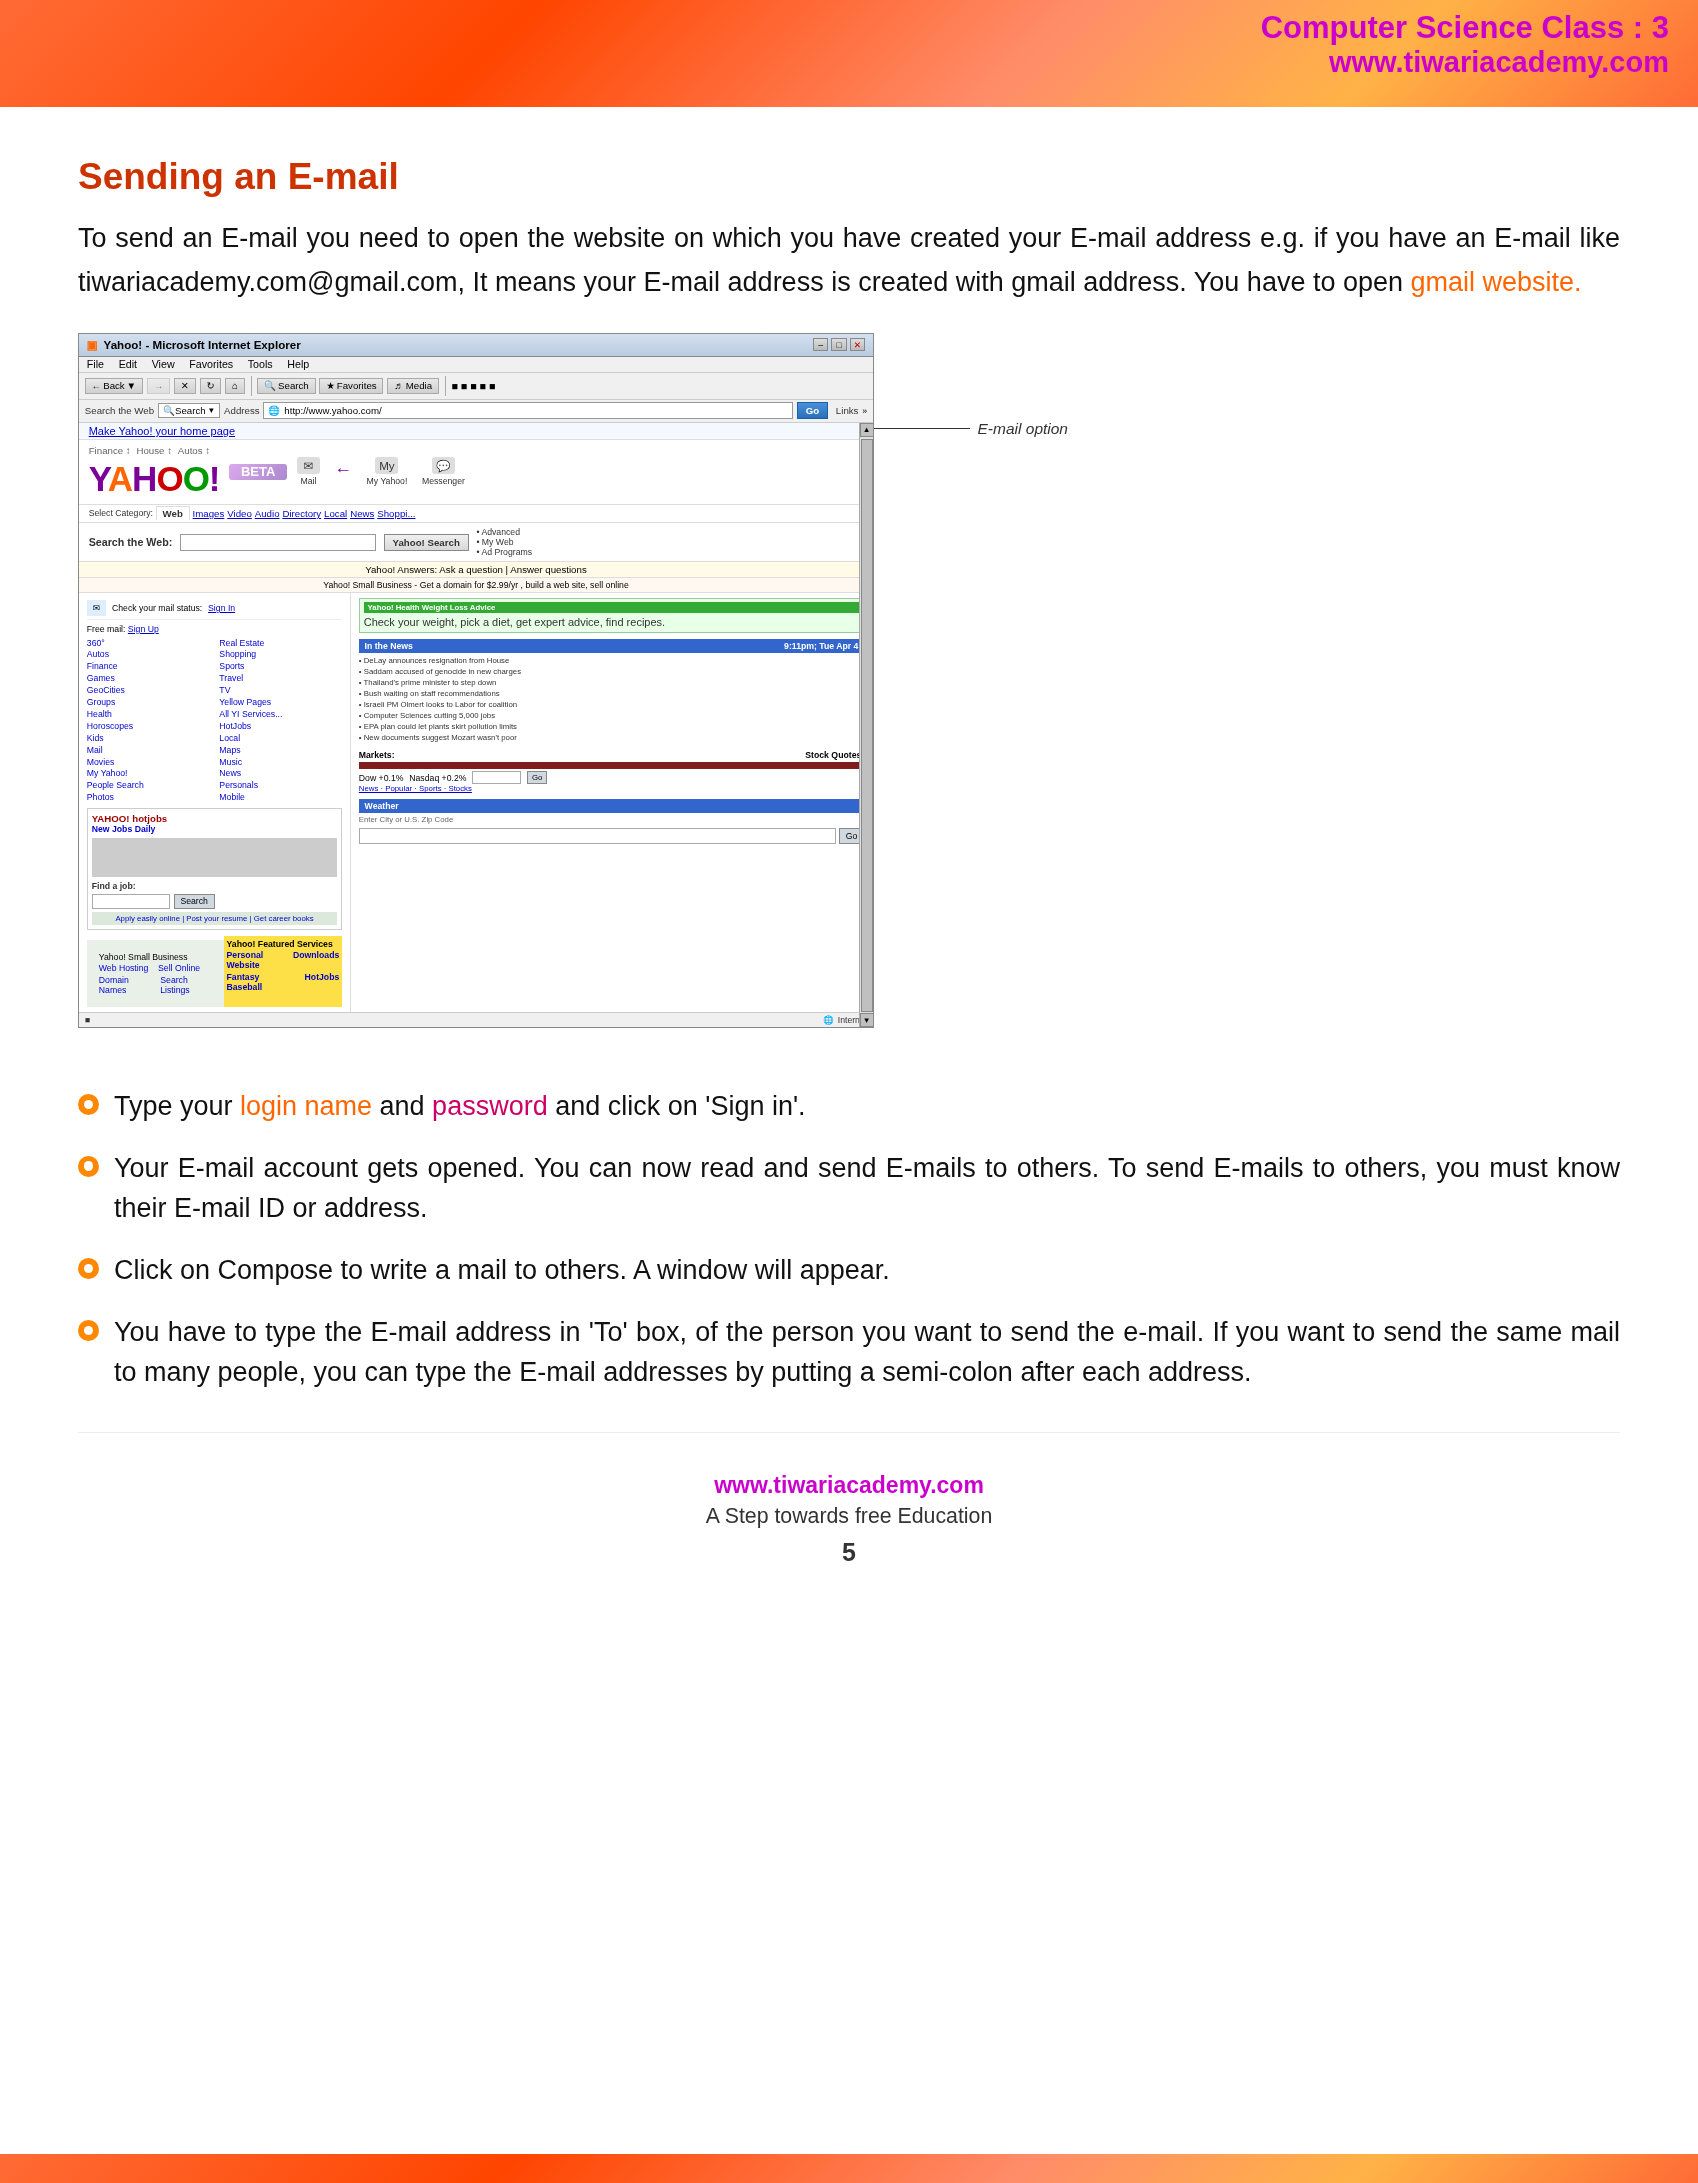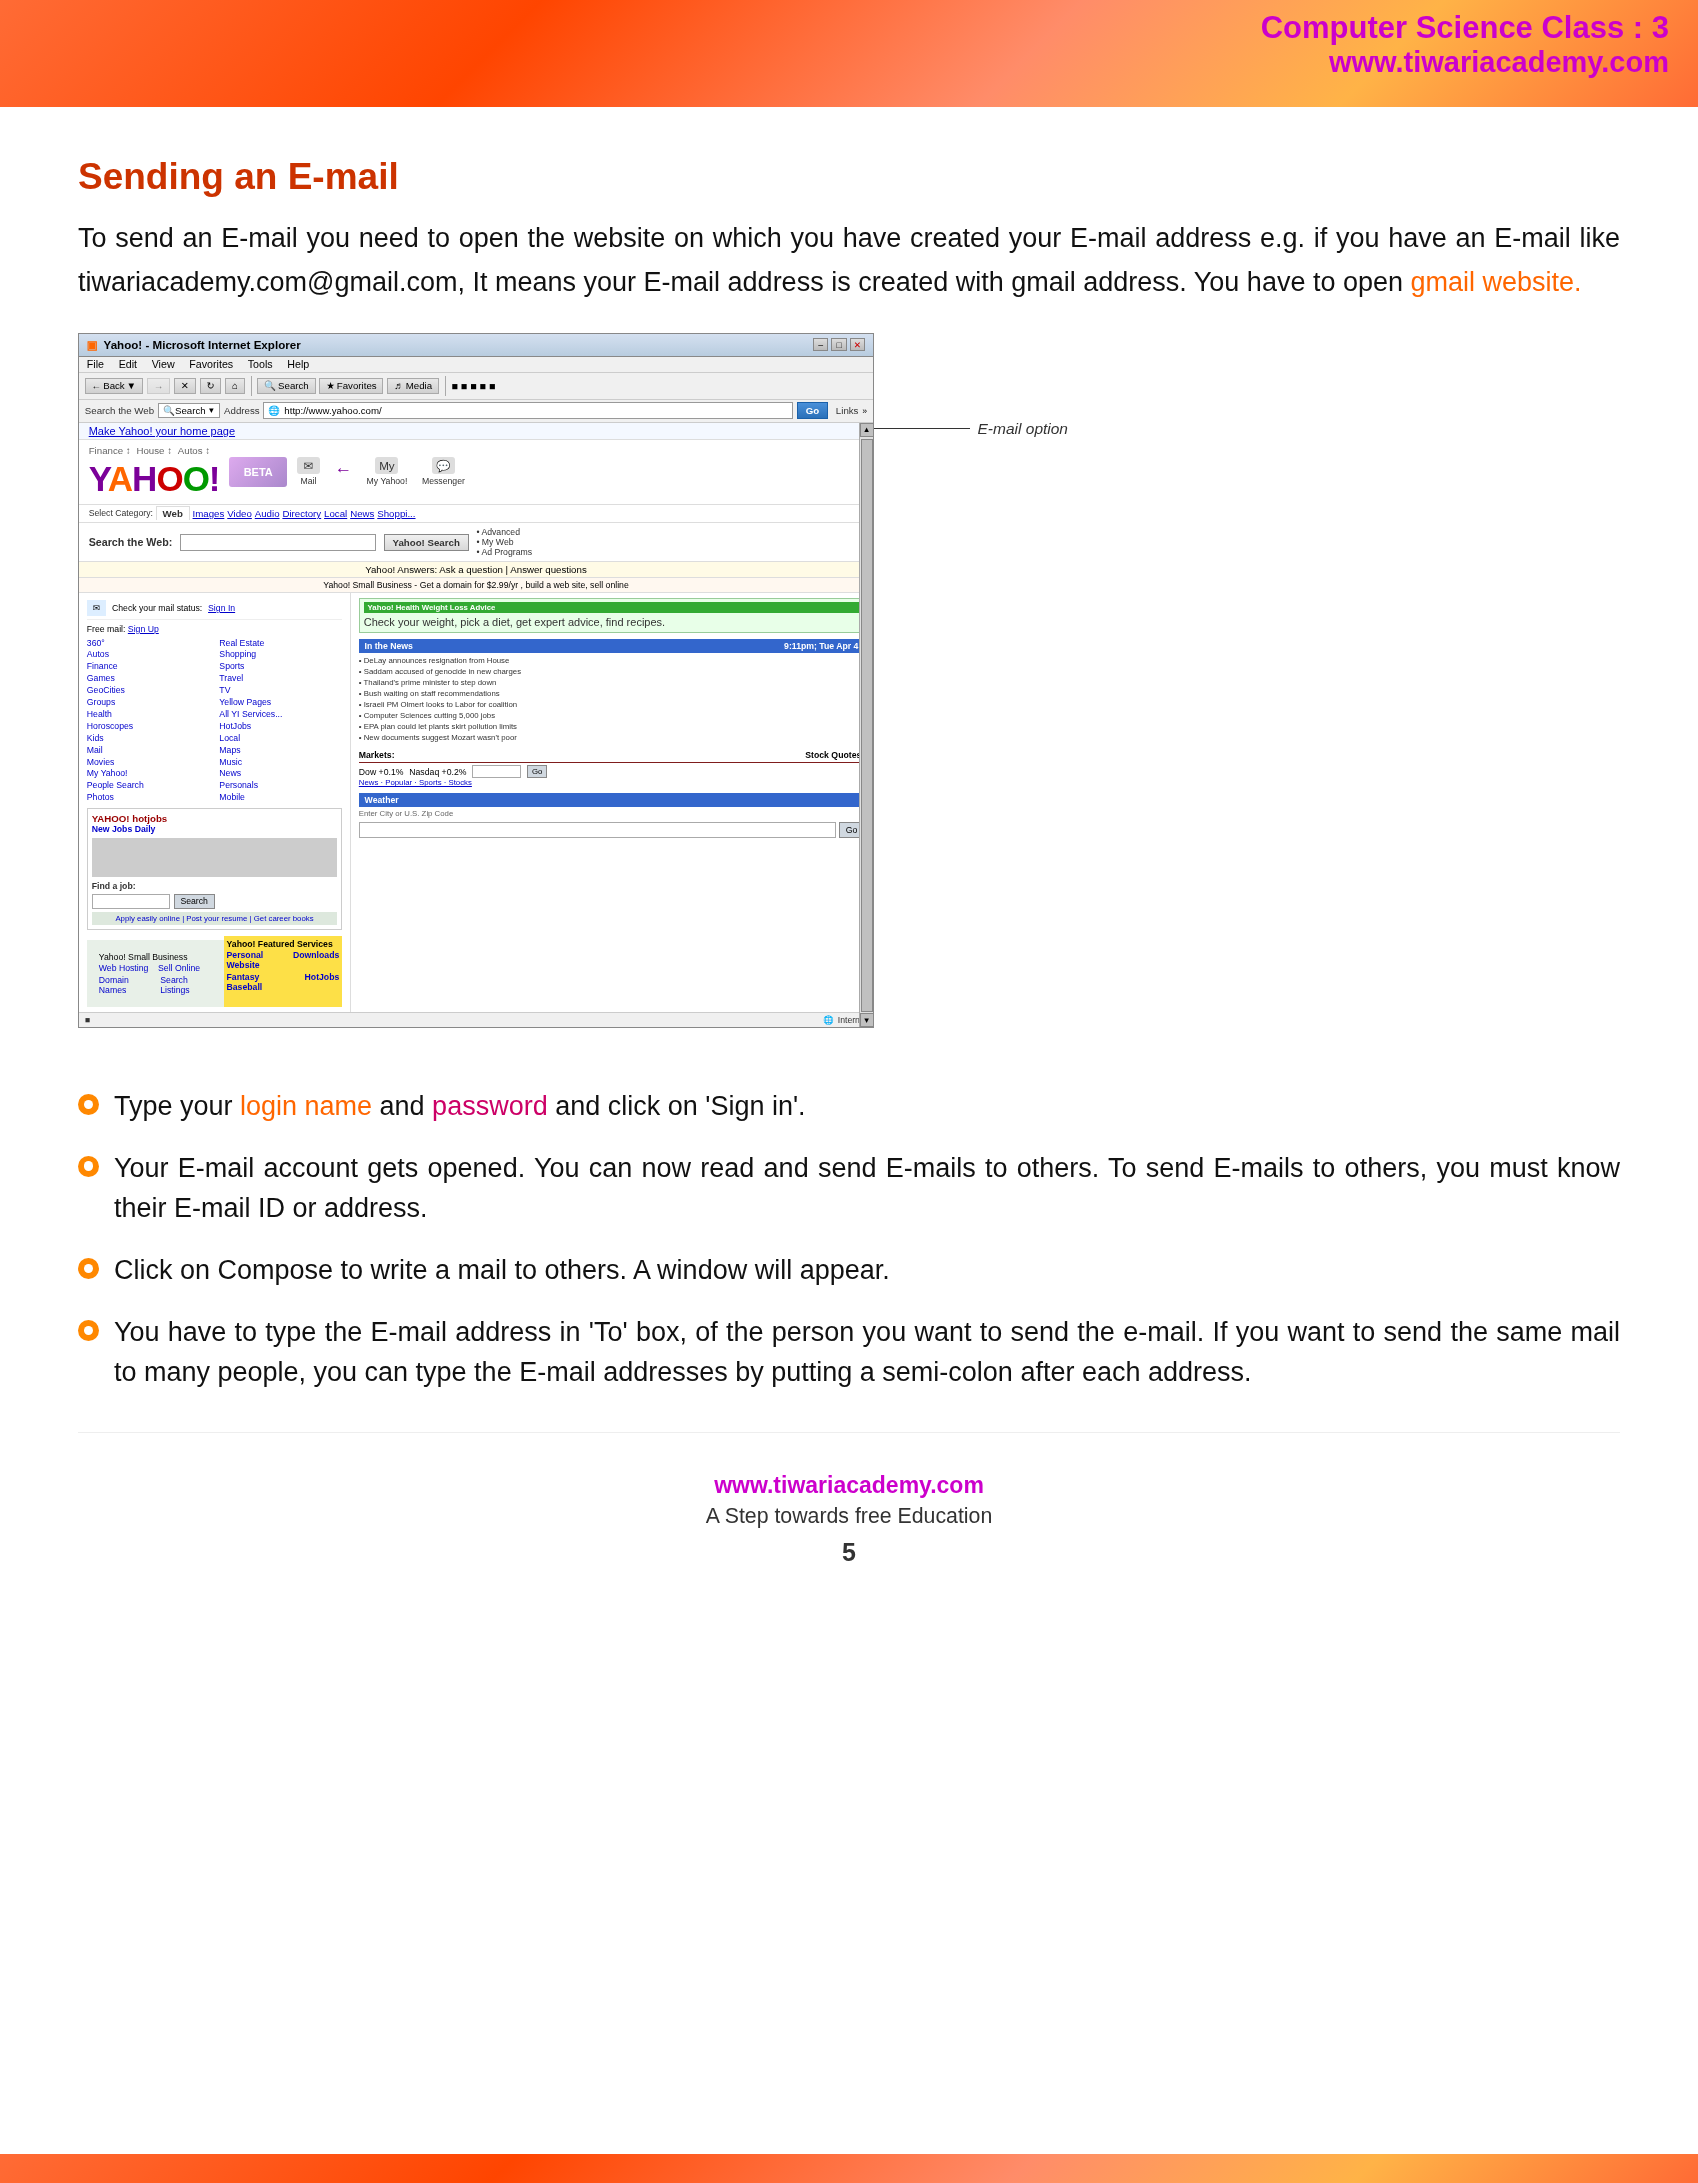--- a/index.html
+++ b/index.html
@@ -494,21 +494,21 @@
 
     .markets-box {
       margin-top: 5.8px;
       font-size: 8.7px;
     }
 
     .markets-header {
       display: flex;
       justify-content: space-between;
       font-weight: bold;
-      border-bottom: 1px solid #7f1d1d;
+      border-bottom: 7px solid #7f1d1d;
       padding-bottom: 1.9px;
       margin-bottom: 1.9px;
     }
 
     .stock-row {
       display: flex;
       gap: 5.8px;
       align-items: center;
     }
 
@@ -809,21 +809,21 @@
           <div style="display:flex; flex-direction:column; gap:2.9px;">
             <div style="display:flex; gap:5.8px; font-size:9.7px; color:#666;">
               <span>Finance ↕</span>
               <span>House ↕</span>
               <span>Autos ↕</span>
             </div>
             <div class="yahoo-logo">
               <span class="y">Y</span><span style="color:#ff6600;">A</span><span style="color:#7B0099;">H</span><span style="color:#cc0000;">O</span><span style="color:#009900;">O</span><span style="color:#7B0099;">!</span>
             </div>
           </div>
-          <div style="width:58px; height:30px; background:linear-gradient(135deg,#ddaaee,#aa88cc); border-radius:2.9px; display:flex; align-items:center; justify-content:center; font-size:11px; color:white; font-weight:bold;">BETA</div>
+          <div style="width:58px; height:16px; background:linear-gradient(135deg,#ddaaee,#aa88cc); border-radius:2.9px; display:flex; align-items:center; justify-content:center; font-size:13px; color:white; font-weight:bold;">BETA</div>
           <div class="yahoo-header-icons">
             <div class="yahoo-header-icon-item">
               <div class="icon-circle">✉</div>
               <span>Mail</span>
             </div>
             <div style="display:flex; align-items:center; font-size:17.5px; color:#7B0099;">←</div>
             <div class="yahoo-header-icon-item">
               <div class="icon-circle">My</div>
               <span>My Yahoo!</span>
             </div>

